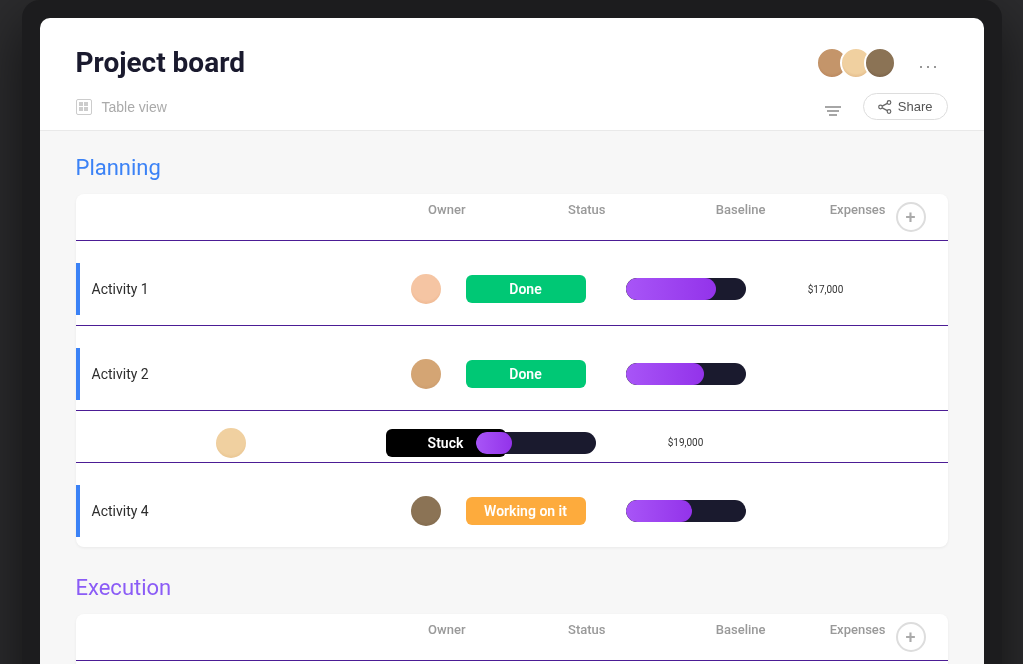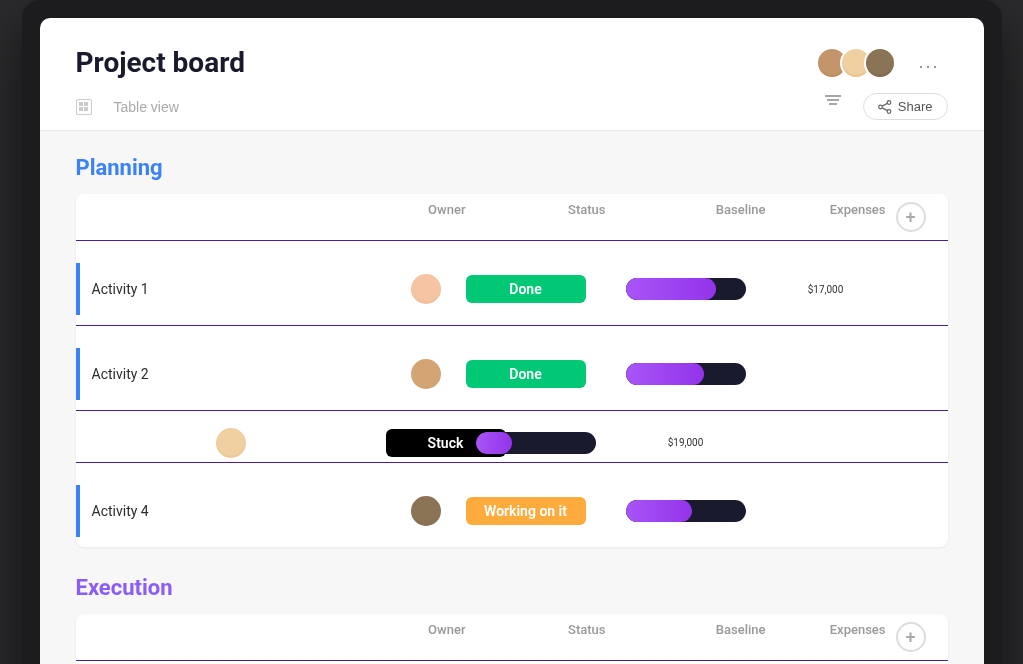--- a/index.html
+++ b/index.html
@@ -72,40 +72,40 @@
     }
     .toolbar {
       display: flex;
       align-items: center;
       justify-content: space-between;
       padding-bottom: 10px;
     }
     .table-view-btn {
       display: flex;
       align-items: center;
-      gap: 22px;
+      gap: 10px;
       background: none;
       border: none;
       cursor: pointer;
       color: #aaa;
       font-size: 14px;
       padding: 4px 0;
     }
     .table-view-icon {
       width: 16px;
       height: 16px;
       border: 1.5px solid #ccc;
       border-radius: 2px;
       display: flex;
       align-items: center;
       justify-content: center;
     }
     .toolbar-right {
       display: flex;
-      align-items: flex-start;
+      align-items: flex-end;
       gap: 22px;
     }
     .filter-icon {
       color: #888;
       font-size: 14px;
       cursor: pointer;
     }
     .share-btn {
       display: flex;
       align-items: center;
@@ -120,21 +120,21 @@
     }
     .main-content {
       padding: 24px 36px 30px 36px;
       background: #f7f7f7;
     }
     .section {
       margin-bottom: 28px;
     }
     .section-title {
       font-size: 22px;
-      font-weight: 700;
+      font-weight: 400;
       margin-bottom: 14px;
     }
     .section-title.planning { color: #3b82f6; }
     .section-title.execution { color: #8b5cf6; }
     .table-wrapper {
       background: white;
       border-radius: 8px;
       overflow: hidden;
       box-shadow: 0 1px 3px rgba(0,0,0,0.06);
     }

